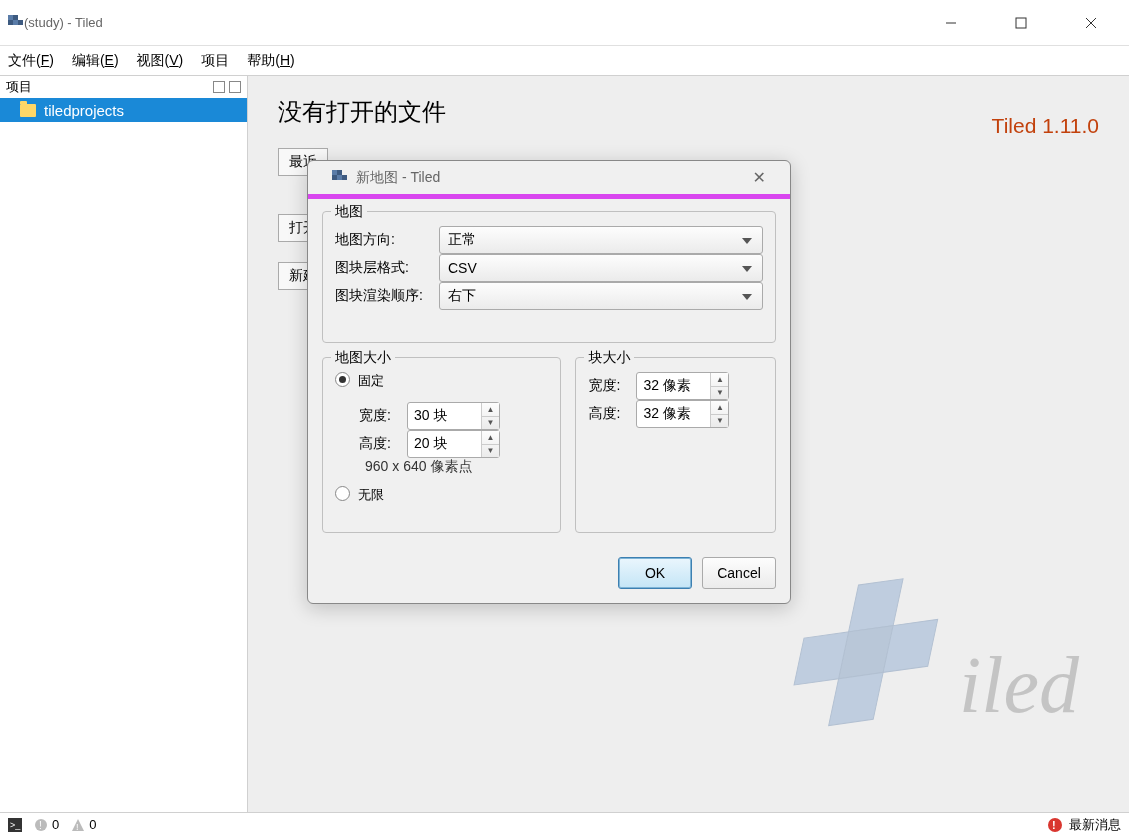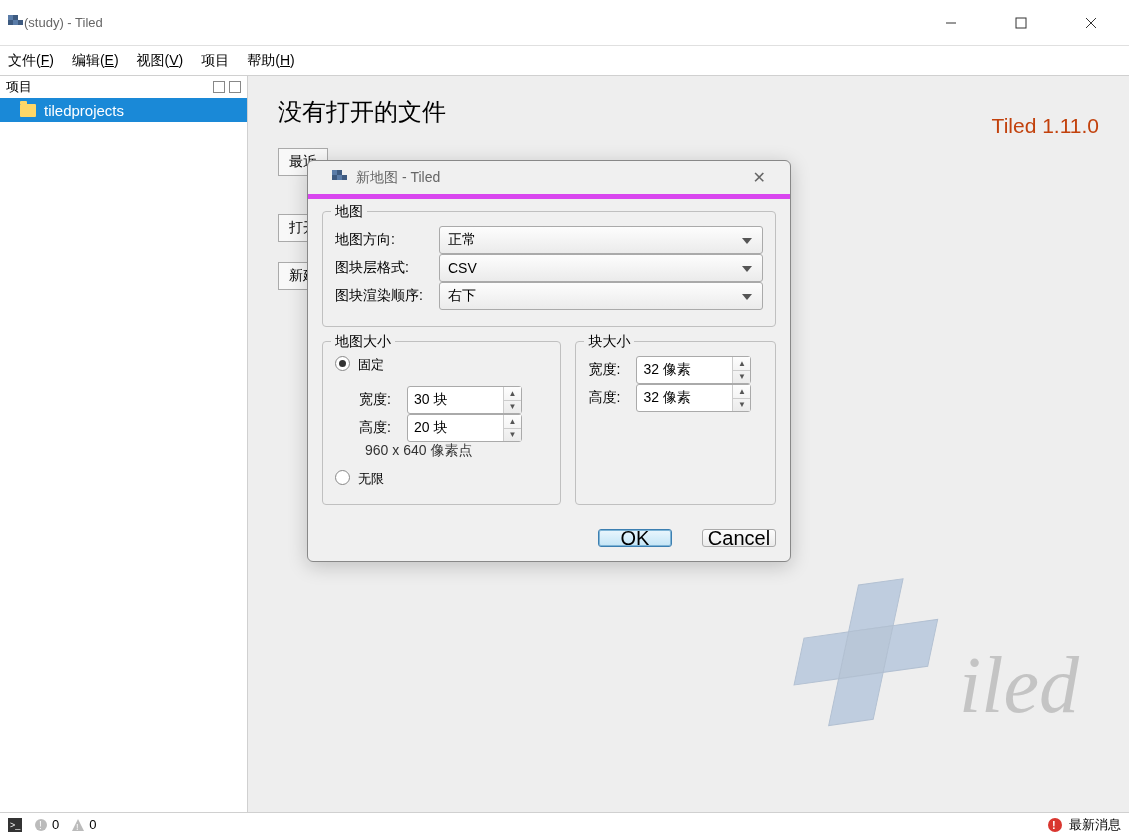--- a/index.html
+++ b/index.html
@@ -59,29 +59,29 @@
 .combo { flex: 1; height: 28px; border: 1px solid #aaa; background: linear-gradient(#fdfdfd,#ebebeb); display: flex; align-items: center; padding: 0 8px; font-size: 14px; position: relative; border-radius: 3px; }
 .combo::after { content: ""; position: absolute; right: 10px; top: 11px; border-left: 5px solid transparent; border-right: 5px solid transparent; border-top: 6px solid #555; }
 
 .two-col { display: flex; gap: 14px; }
 .two-col .groupbox { flex: 1; margin-bottom: 0; }
 
 .radio-row { display: flex; gap: 8px; margin-bottom: 12px; }
 .radio { width: 15px; height: 15px; border: 1px solid #888; border-radius: 50%; display: flex; align-items: center; justify-content: center; background: #fff; }
 .radio.checked::after { content: ""; width: 7px; height: 7px; background: #333; border-radius: 50%; }
 
-.spinbox { width: 115px; height: 28px; border: 1px solid #aaa; background: #fff; display: flex; align-items: center; padding: 0 6px; font-size: 14px; position: relative; border-radius: 3px; }
+.spinbox { width: 93px; height: 28px; border: 1px solid #aaa; background: #fff; display: flex; align-items: center; padding: 0 6px; font-size: 14px; position: relative; border-radius: 3px; }
 .spin-arrows { position: absolute; right: 0; top: 0; bottom: 0; width: 18px; border-left: 1px solid #ccc; display: flex; flex-direction: column; background: linear-gradient(#fdfdfd,#ebebeb); }
 .spin-arrows div { flex: 1; display: flex; align-items: center; justify-content: center; font-size: 8px; color: #555; }
 .spin-arrows div:first-child { border-bottom: 1px solid #ccc; }
 
 .size-hint { font-size: 14px; color: #333; margin-left: 30px; margin-bottom: 10px; }
 
 .dialog-buttons { display: flex; justify-content: flex-end; gap: 10px; padding: 12px 14px 14px; }
-.dlg-btn { min-width: 74px; height: 18px; border: 1px solid #3c7fb1; background: linear-gradient(#eaf6fd,#c4e5f6); border-radius: 3px; font-size: 20px; display: flex; align-items: center; justify-content: center; margin-left: 20px; }
+.dlg-btn { min-width: 74px; height: 32px; border: 1px solid #3c7fb1; background: linear-gradient(#eaf6fd,#c4e5f6); border-radius: 3px; font-size: 14px; display: flex; align-items: center; justify-content: center; }
 .dlg-btn.cancel { border-color: #aaa; background: linear-gradient(#fdfdfd,#ebebeb); }
 .dlg-btn.ok { box-shadow: 0 0 0 1px #7eb4d6 inset; }
 
 .tiled-icon-svg { width: 16px; height: 16px; }
 </style>
 </head>
 <body>
 
 <div class="titlebar">
   <svg class="tiled-icon-svg" viewBox="0 0 16 16">
@@ -206,21 +206,21 @@
         <div class="combo">
             <span>正常</span>
           </div>
       </div>
       <div class="form-row">
         <label>图块层格式:</label>
         <div class="combo">
             <span>CSV</span>
           </div>
       </div>
-      <div class="form-row" style="margin-bottom:0;justify-content:center;">
+      <div class="form-row" style="margin-bottom:16px;justify-content:center;">
         <label>图块渲染顺序:</label>
         <div class="combo">
             <span>右下</span>
           </div>
       </div>
     </div>
 
     <div class="two-col">
       <div class="groupbox" style="flex:1.1;">
         <div class="groupbox-title">地图大小</div>
@@ -242,21 +242,21 @@
           <label class="narrow">高度:</label>
           <div class="spinbox">
               <span>20 块</span>
               <div class="spin-arrows">
                 <div>▲</div>
                 <div>▼</div>
               </div>
             </div>
         </div>
         <div class="size-hint">960 x 640 像素点</div>
-        <div class="radio-row" style="margin-bottom:0;">
+        <div class="radio-row" style="margin-bottom:12px;">
           <div class="radio"></div>
           <span>无限</span>
         </div>
       </div>
 
       <div class="groupbox" style="flex:0.9;">
         <div class="groupbox-title">块大小</div>
         <div class="form-row">
           <label class="narrow">宽度:</label>
           <div class="spinbox">

